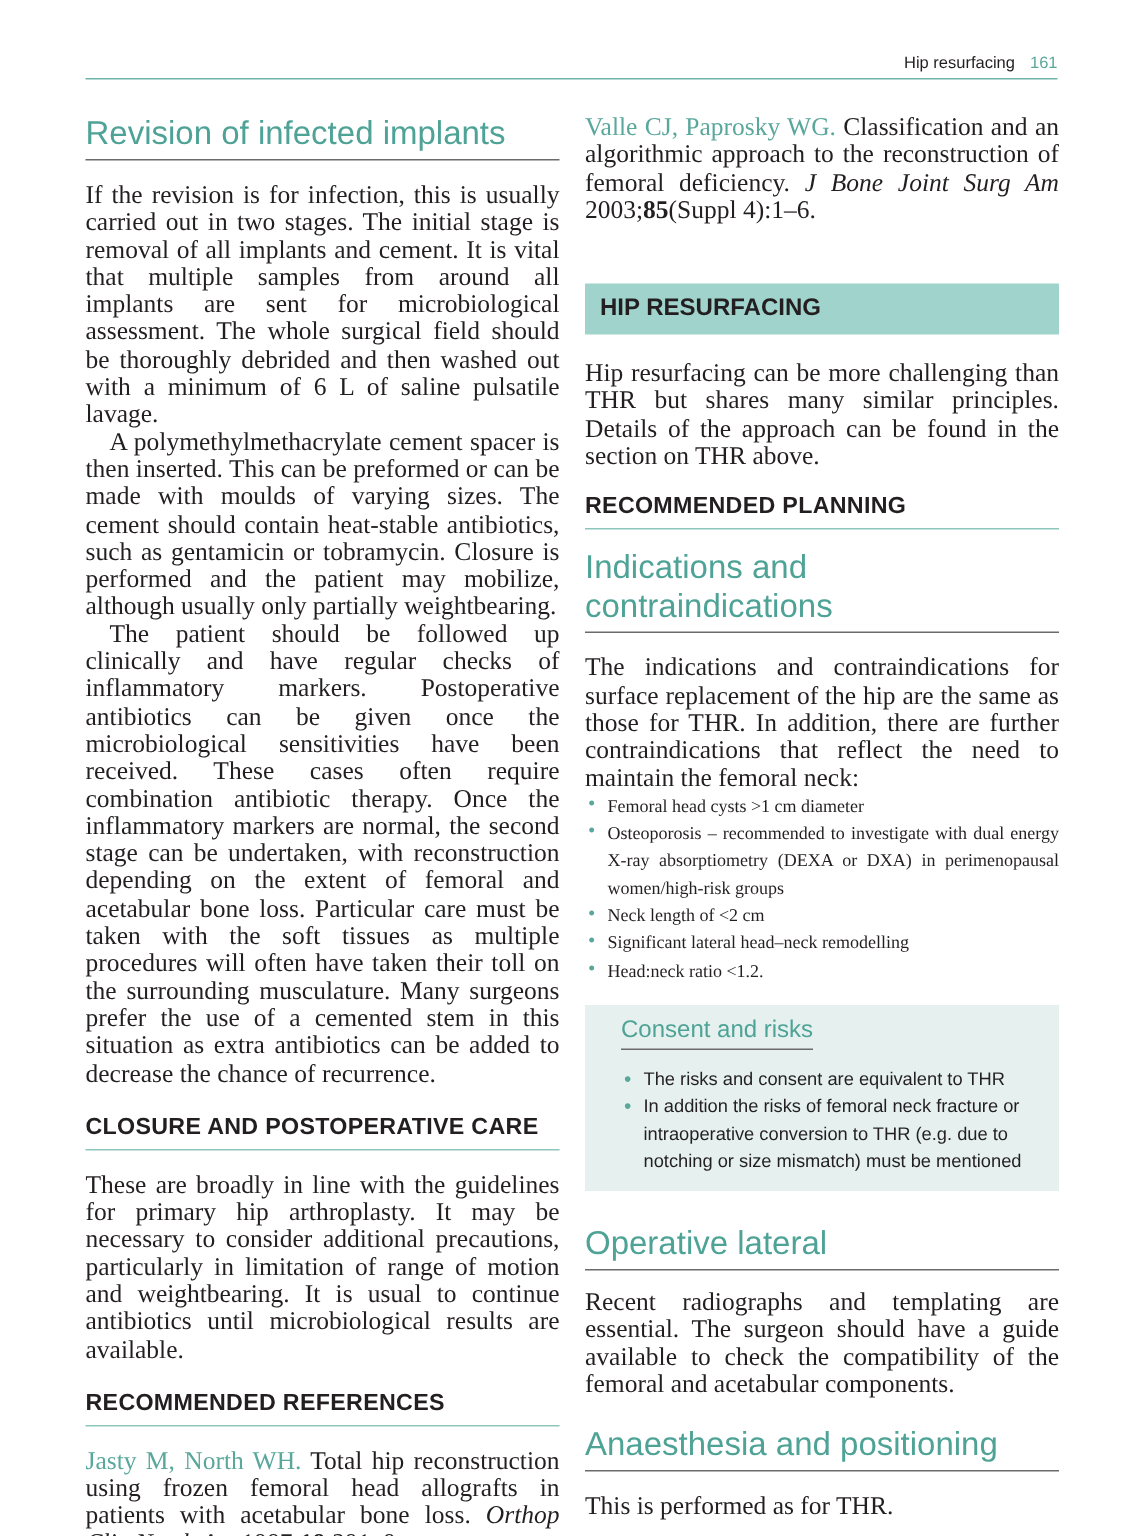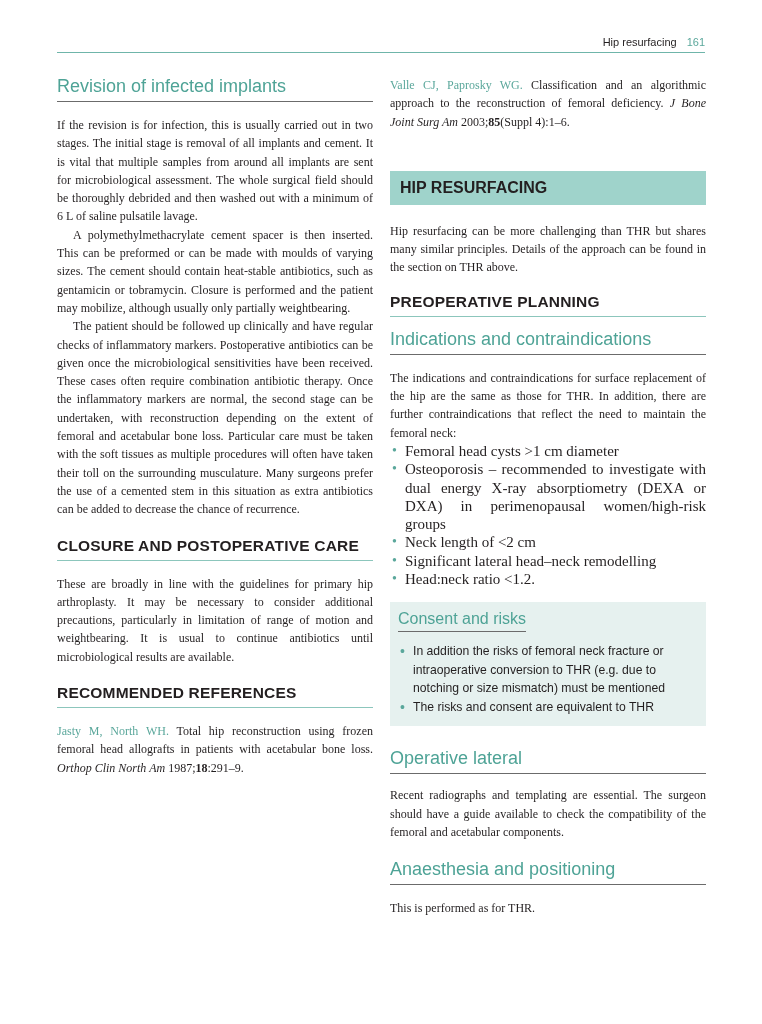--- a/index.html
+++ b/index.html
@@ -3,30 +3,30 @@
 <meta charset="utf-8">
 <style>
   html, body { margin:0; padding:0; background:#ffffff; }
   body { width:762px; height:1024px; position:relative; overflow:hidden; font-family:"Liberation Serif", serif; color:#231f20; }
   .running-head { position:absolute; left:57px; top:36px; width:648px; height:16px; border-bottom:1.5px solid #6fb5aa; font-family:"Liberation Sans", sans-serif; font-size:11px; text-align:right; }
   .running-head .title { color:#231f20; margin-right:10px; }
   .running-head .page { color:#5aa79b; }
   .col { position:absolute; top:76px; width:316px; }
   .col.left { left:57px; }
   .col.right { left:390px; }
-  p { margin:0; font-size:12px; line-height:18.3px; text-align:justify; }
+  p { margin:0; font-size:17px; line-height:18.3px; text-align:justify; }
   p.indent { text-indent:16px; }
-  h3.sub { font-family:"Liberation Sans", sans-serif; font-weight:normal; color:#4ea396; font-size:18px; margin:0; padding-bottom:4px; border-bottom:1px solid #6b6b6b; }
+  h3.sub { font-family:"Liberation Sans", sans-serif; font-weight:normal; color:#4ea396; font-size:22px; margin:0; padding-bottom:4px; border-bottom:1px solid #6b6b6b; }
   h2.sect { font-family:"Liberation Sans", sans-serif; font-weight:bold; color:#231f20; font-size:15.5px; margin:0; padding-bottom:5px; border-bottom:1.5px solid #8cc6bc; letter-spacing:0.2px; }
   .banner { background:#9fd3cb; padding:8px 10px; font-family:"Liberation Sans", sans-serif; font-weight:bold; font-size:16px; color:#231f20; }
   .ref-author { color:#5aa79b; }
   ul.bul { list-style:none; margin:0; padding:0; }
-  ul.bul li { position:relative; padding-left:15px; font-size:15px; line-height:18.3px; text-align:justify; }
+  ul.bul li { position:relative; padding-left:15px; font-size:12px; line-height:18.3px; text-align:justify; }
   ul.bul li::before { content:"•"; position:absolute; left:2px; color:#5aa79b; font-size:14px; }
-  .box { background:#e6f1ef; padding:8px 10px 10px 8px; }
+  .box { background:#e6f1ef; padding:8px 10px 10px 24px; }
   .box h4 { font-family:"Liberation Sans", sans-serif; font-weight:normal; color:#4ea396; font-size:16px; margin:0 0 10px 0; padding-bottom:3px; border-bottom:1px solid #6b6b6b; display:inline-block; }
   .box ul.bul li { font-family:"Liberation Sans", sans-serif; font-size:12.2px; line-height:18.5px; text-align:left; }
 </style>
 </head>
 <body>
 
 <div class="running-head">
   <span class="title">Hip resurfacing</span><span class="page">161</span>
 </div>
 
@@ -50,39 +50,39 @@
 
 <div class="col right">
   <p><span class="ref-author">Valle CJ, Paprosky WG.</span><span> Classification and an algorithmic approach to the reconstruction of femoral deficiency. </span><i>J Bone Joint Surg Am</i><span> 2003;</span><b>85</b><span>(Suppl 4):1–6.</span></p>
 
   <div style="height:40px"></div>
   <div class="banner">HIP RESURFACING</div>
   <div style="height:17px"></div>
   <p>Hip resurfacing can be more challenging than THR but shares many similar principles. Details of the approach can be found in the section on THR above.</p>
 
   <div style="height:16px"></div>
-  <h2 class="sect">PREOPERATIVE PLANNING</h2>
+  <h2 class="sect">RECOMMENDED PLANNING</h2>
   <div style="height:12px"></div>
   <h3 class="sub">Indications and contraindications</h3>
   <div style="height:14px"></div>
   <p>The indications and contraindications for surface replacement of the hip are the same as those for THR. In addition, there are further contraindications that reflect the need to maintain the femoral neck:</p>
   <ul class="bul">
     <li>Femoral head cysts &gt;1 cm diameter</li>
     <li>Osteoporosis – recommended to investigate with dual energy X-ray absorptiometry (DEXA or DXA) in perimenopausal women/high-risk groups</li>
     <li>Neck length of &lt;2 cm</li>
     <li>Significant lateral head–neck remodelling</li>
     <li>Head:neck ratio &lt;1.2.</li>
   </ul>
 
   <div style="height:14px"></div>
   <div class="box">
     <h4>Consent and risks</h4>
     <ul class="bul">
+      <li>The risks and consent are equivalent to THR</li>
       <li>In addition the risks of femoral neck fracture or intraoperative conversion to THR (e.g. due to notching or size mismatch) must be mentioned</li>
-      <li>The risks and consent are equivalent to THR</li>
     </ul>
   </div>
 
   <div style="height:22px"></div>
   <h3 class="sub">Operative lateral</h3>
   <div style="height:12px"></div>
   <p>Recent radiographs and templating are essential. The surgeon should have a guide available to check the compatibility of the femoral and acetabular components.</p>
 
   <div style="height:18px"></div>
   <h3 class="sub">Anaesthesia and positioning</h3>

